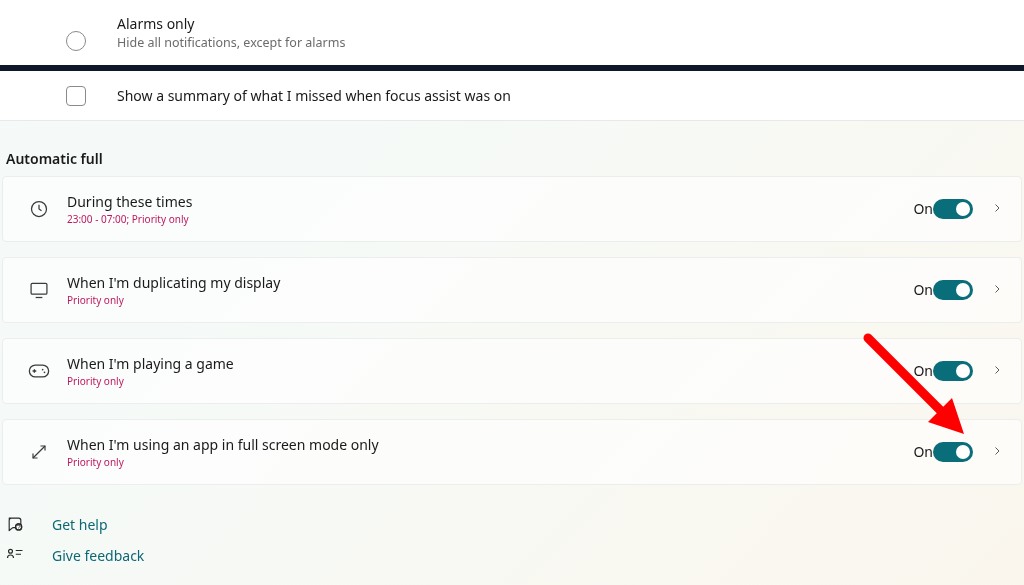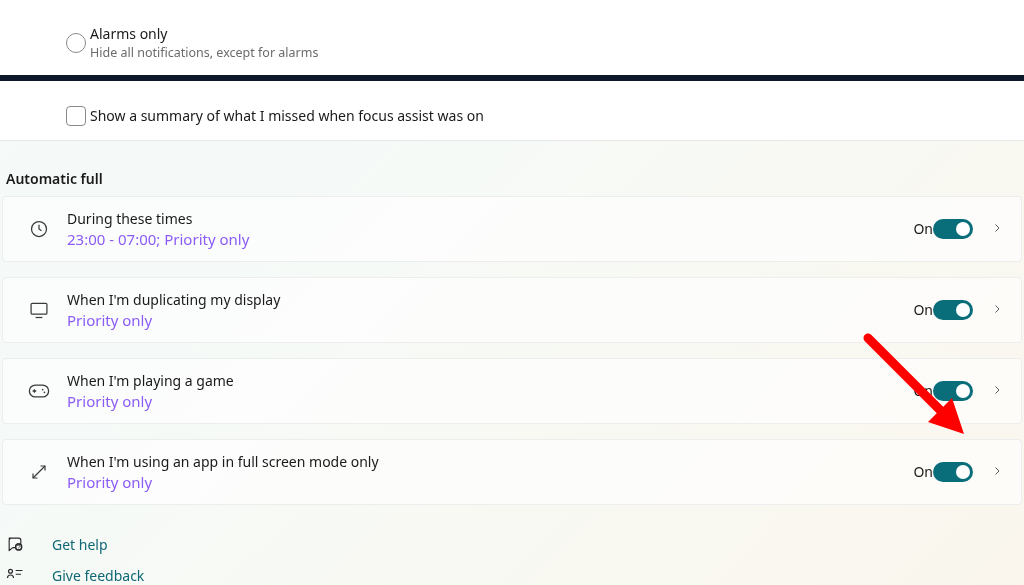--- a/index.html
+++ b/index.html
@@ -14,23 +14,23 @@
       position: relative;
     }
 
     
     .top-panel {
       background: #ffffff;
       border-bottom: 1px solid #e8e8e8;
     }
     .option-row {
       display: flex;
-      align-items: center;
-      padding: 24px 0 14px 66px;
-      gap: 4px;
+      align-items: flex-end;
+      padding: 14px 0 14px 66px;
+      gap: 31px;
     }
     .option-row + .option-row {
       border-top: 6px solid #0f172a;
     }
     .radio {
       width: 20px;
       height: 20px;
       border: 1.5px solid #8a8a8a;
       border-radius: 50%;
       background: #fff;
@@ -91,22 +91,22 @@
     }
     .card .label-block {
       flex: 1;
       padding-left: 10px;
     }
     .card .label-title {
       color: #1a1a1a;
       font-size: 14px;
     }
     .card .label-sub {
-      color: #8b5cf6;
-      font-size: 15px;
+      color: #be185d;
+      font-size: 10px;
       margin-top: 1px;
     }
     .card .status {
       font-size: 14px;
       color: #1a1a1a;
     }
 
     
     .toggle {
       width: 40px;

